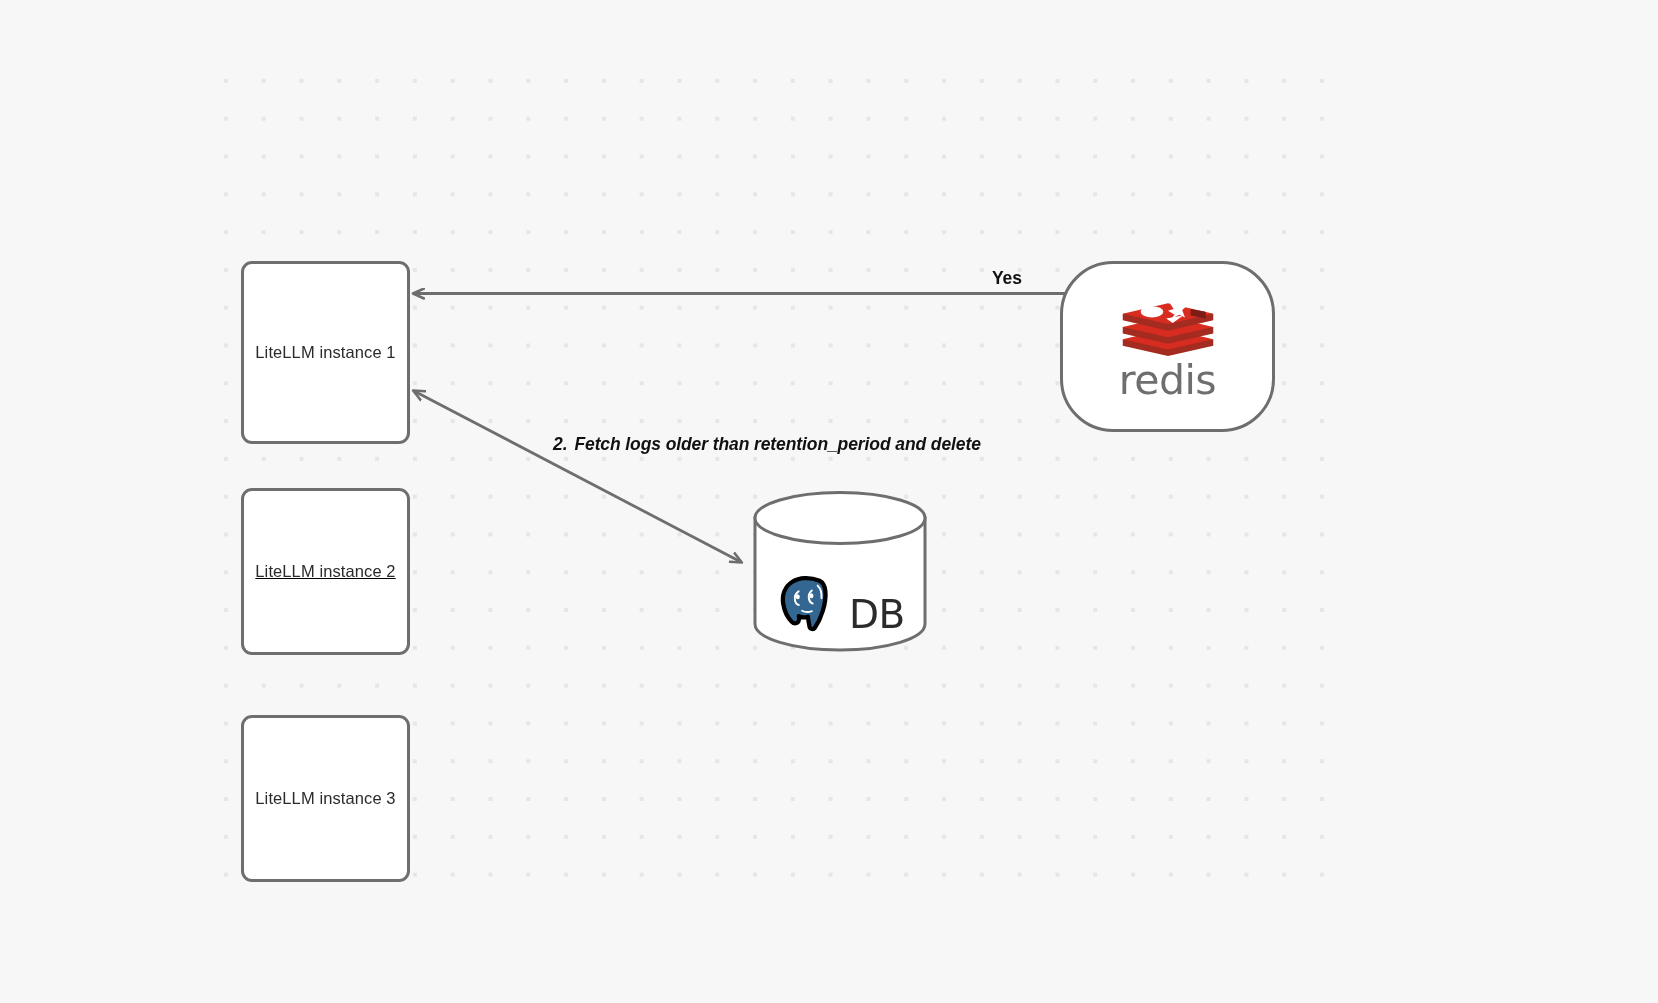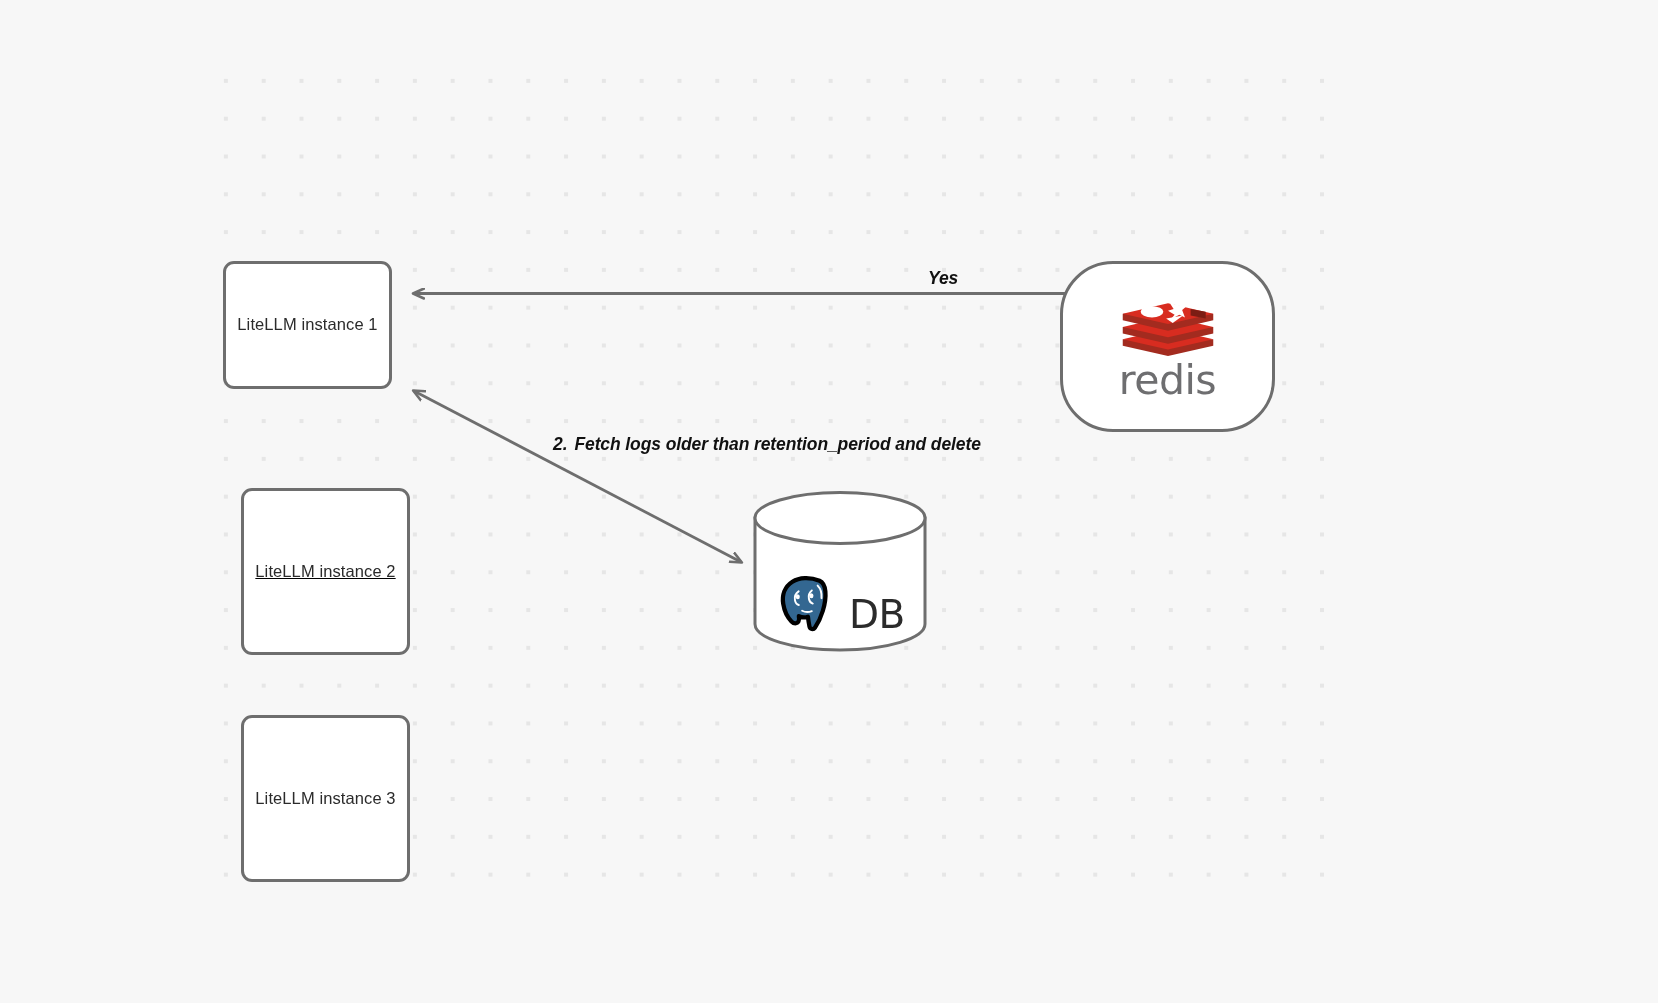--- a/index.html
+++ b/index.html
@@ -58,21 +58,21 @@
   }
   .node-box .node-label {
     font-size: 16.5px;
     color: #2b2b2b;
     font-weight: 400;
     letter-spacing: 0.1px;
     text-align: center;
     line-height: 1.2;
   }
 
-  #box-instance-1 { left: 223px; top: 261px;  width: 169px; height: 128px; }
+  #box-instance-1 { left: 241px; top: 261px;  width: 169px; height: 183px; }
   #box-instance-2 { left: 241px; top: 488px;  width: 169px; height: 167px; text-decoration: underline; }
   #box-instance-3 { left: 241px; top: 715px;  width: 169px; height: 167px; }
 
   
   #node-redis {
     position: absolute;
     left: 1060px;
     top: 261px;
     width: 215px;
     height: 171px;
@@ -147,23 +147,22 @@
     color: #111111;
     white-space: nowrap;
     letter-spacing: -0.1px;
   }
   #label-step-1 {
     left: 476px;
     top: 268px;
   }
   #label-step-1 .step-num { margin-right: 7px; }
   #label-yes {
-    left: 928px;
+    left: 992px;
     top: 268px;
-    font-style: italic;
   }
   #label-step-2 {
     left: 553px;
     top: 434px;
     font-style: italic;
   }
   #label-step-2 .step-num { margin-right: 7px; }
 </style>
 </head>
 <body>

